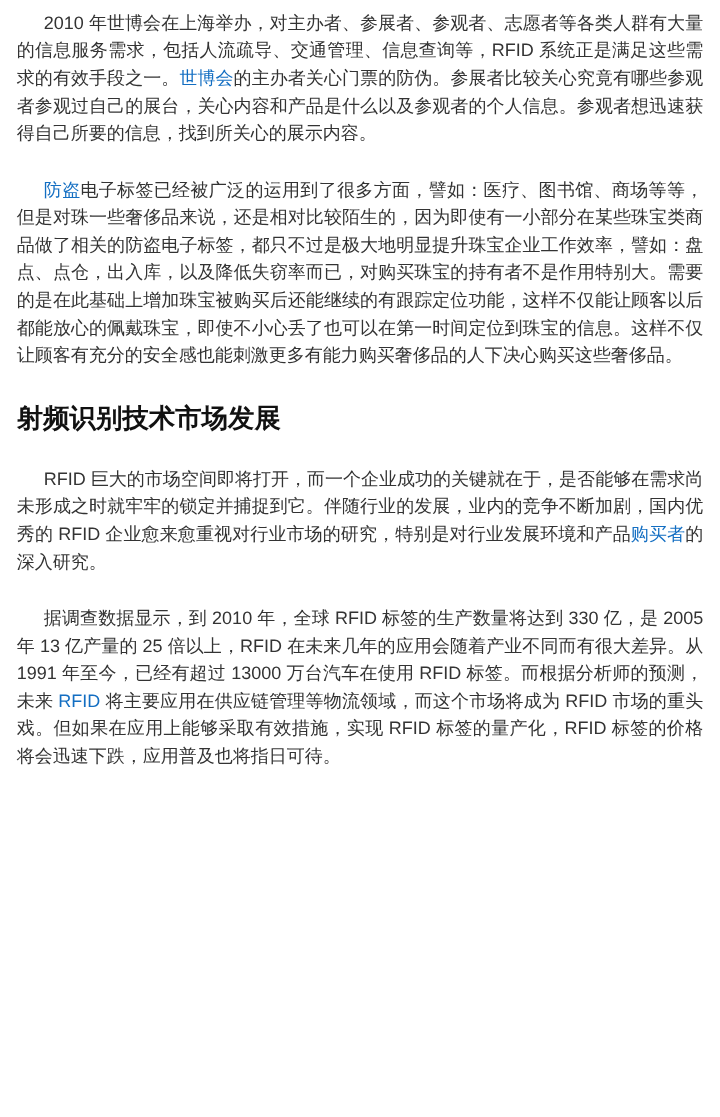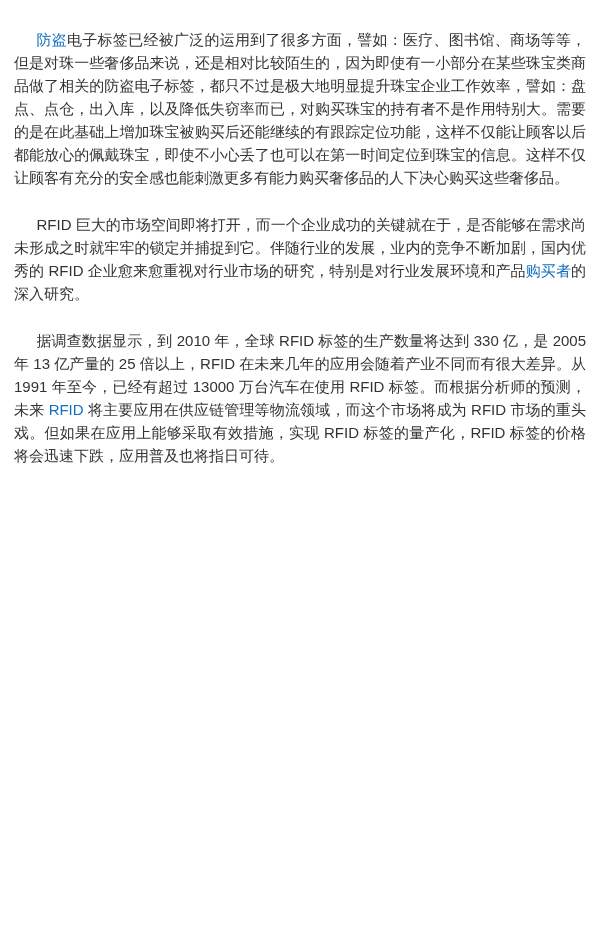--- a/index.html
+++ b/index.html
@@ -45,25 +45,27 @@
     color: var(--link, #136ec2);
     text-decoration: none;
     cursor: pointer;
   }
 </style>
 </head>
 <body>
 
 <div class="page">
 
+  <p class="para first"><span>2010 年世博会在上海举办，对主办者、参展者、参观者、志愿者等各类人群有大量的信息服务需求，包括人流疏导、交通管理、信息查询等，RFID 系统正是满足这些需求的有效手段之一。</span><a class="inline-link">世博会</a><span>的主办者关心门票的防伪。参展者比较关心究竟有哪些参观者参观过自己的展台，关心内容和产品是什么以及参观者的个人信息。参观者想迅速获得自己所要的信息，找到所关心的展示内容。</span></p>
 
 
   <p class="para"><a class="inline-link">防盗</a><span>电子标签已经被广泛的运用到了很多方面，譬如：医疗、图书馆、商场等等，但是对珠一些奢侈品来说，还是相对比较陌生的，因为即使有一小部分在某些珠宝类商品做了相关的防盗电子标签，都只不过是极大地明显提升珠宝企业工作效率，譬如：盘点、点仓，出入库，以及降低失窃率而已，对购买珠宝的持有者不是作用特别大。需要的是在此基础上增加珠宝被购买后还能继续的有跟踪定位功能，这样不仅能让顾客以后都能放心的佩戴珠宝，即使不小心丢了也可以在第一时间定位到珠宝的信息。这样不仅让顾客有充分的安全感也能刺激更多有能力购买奢侈品的人下决心购买这些奢侈品。</span></p>
 
 
 
+  <h2 class="section-heading-large">射频识别技术市场发展</h2>
 
 
   <p class="para"><span>RFID 巨大的市场空间即将打开，而一个企业成功的关键就在于，是否能够在需求尚未形成之时就牢牢的锁定并捕捉到它。伴随行业的发展，业内的竞争不断加剧，国内优秀的 RFID 企业愈来愈重视对行业市场的研究，特别是对行业发展环境和产品</span><a class="inline-link">购买者</a><span>的深入研究。</span></p>
 
   <p class="para"><span>据调查数据显示，到 2010 年，全球 RFID 标签的生产数量将达到 330 亿，是 2005 年 13 亿产量的 25 倍以上，RFID 在未来几年的应用会随着产业不同而有很大差异。从 1991 年至今，已经有超过 13000 万台汽车在使用 RFID 标签。而根据分析师的预测，未来 </span><a class="inline-link">RFID</a><span> 将主要应用在供应链管理等物流领域，而这个市场将成为 RFID 市场的重头戏。但如果在应用上能够采取有效措施，实现 RFID 标签的量产化，RFID 标签的价格将会迅速下跌，应用普及也将指日可待。</span></p>
 
 </div>
 
 </body></html>

